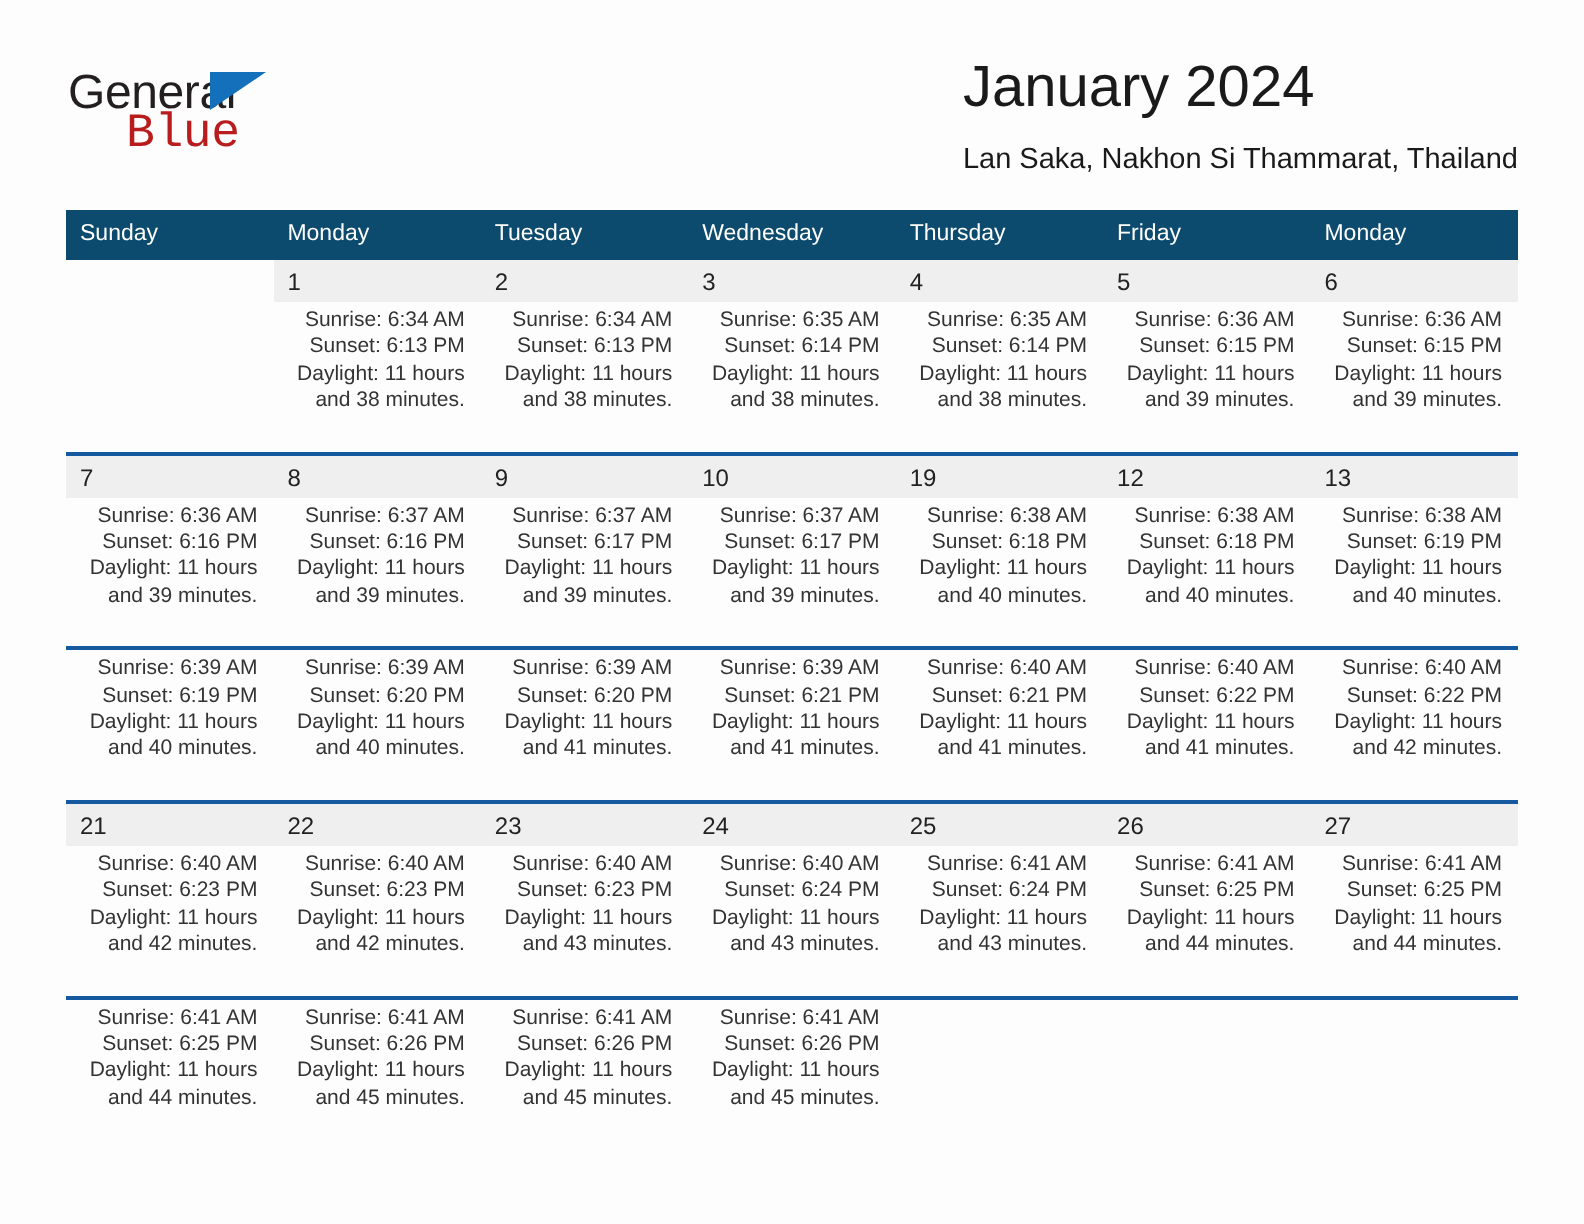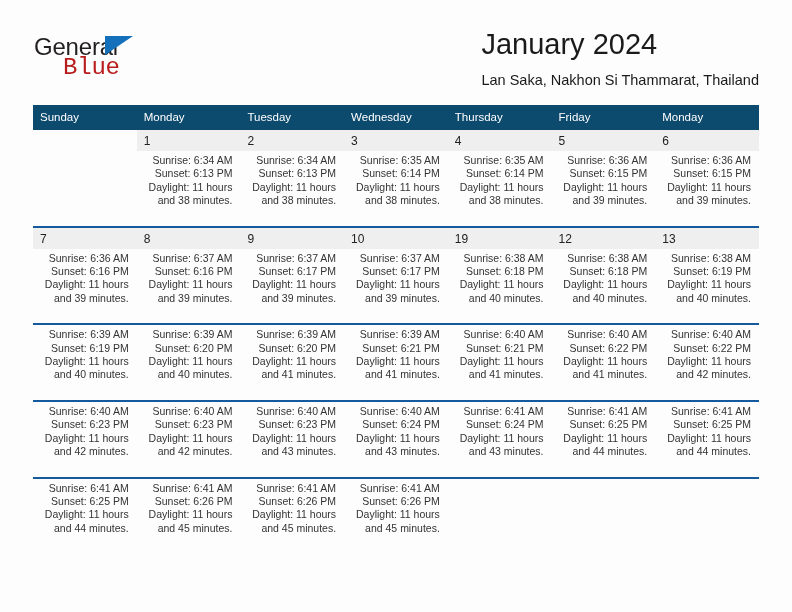--- a/index.html
+++ b/index.html
@@ -403,20 +403,29 @@
         </div>
           </td>
       </tr>
       <tr class="spacer-row">
           <td colspan="7"></td>
         </tr>
       <tr class="week-sep">
           <td colspan="7"></td>
         </tr>
 
+      <tr class="daynum-row">
+        <td>21</td>
+        <td>22</td>
+        <td>23</td>
+        <td>24</td>
+        <td>25</td>
+        <td>26</td>
+        <td>27</td>
+      </tr>
       <tr class="info-row">
         <td>
             <div class="lines">
           <span>Sunrise: 6:40 AM</span>
           <span>Sunset: 6:23 PM</span>
           <span>Daylight: 11 hours</span>
           <span>and 42 minutes.</span>
         </div>
           </td>
         <td>

